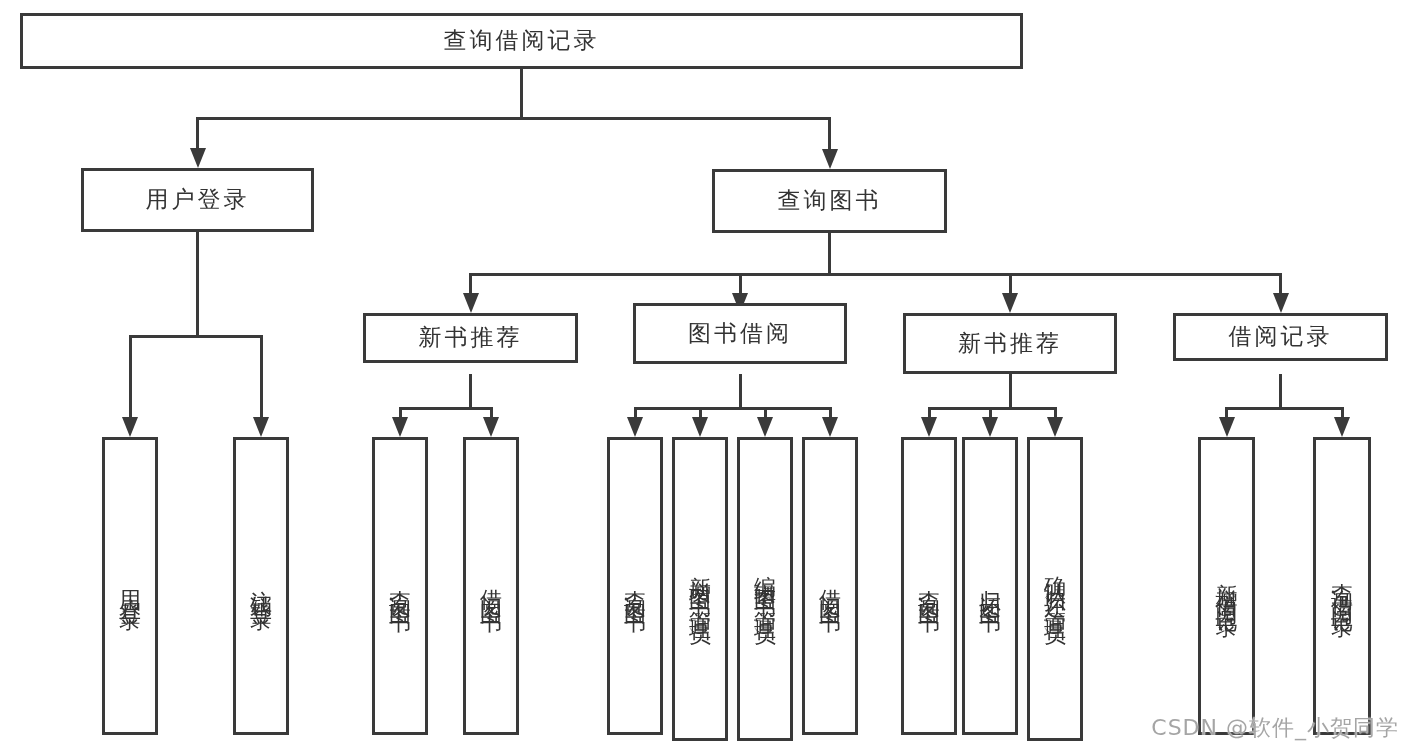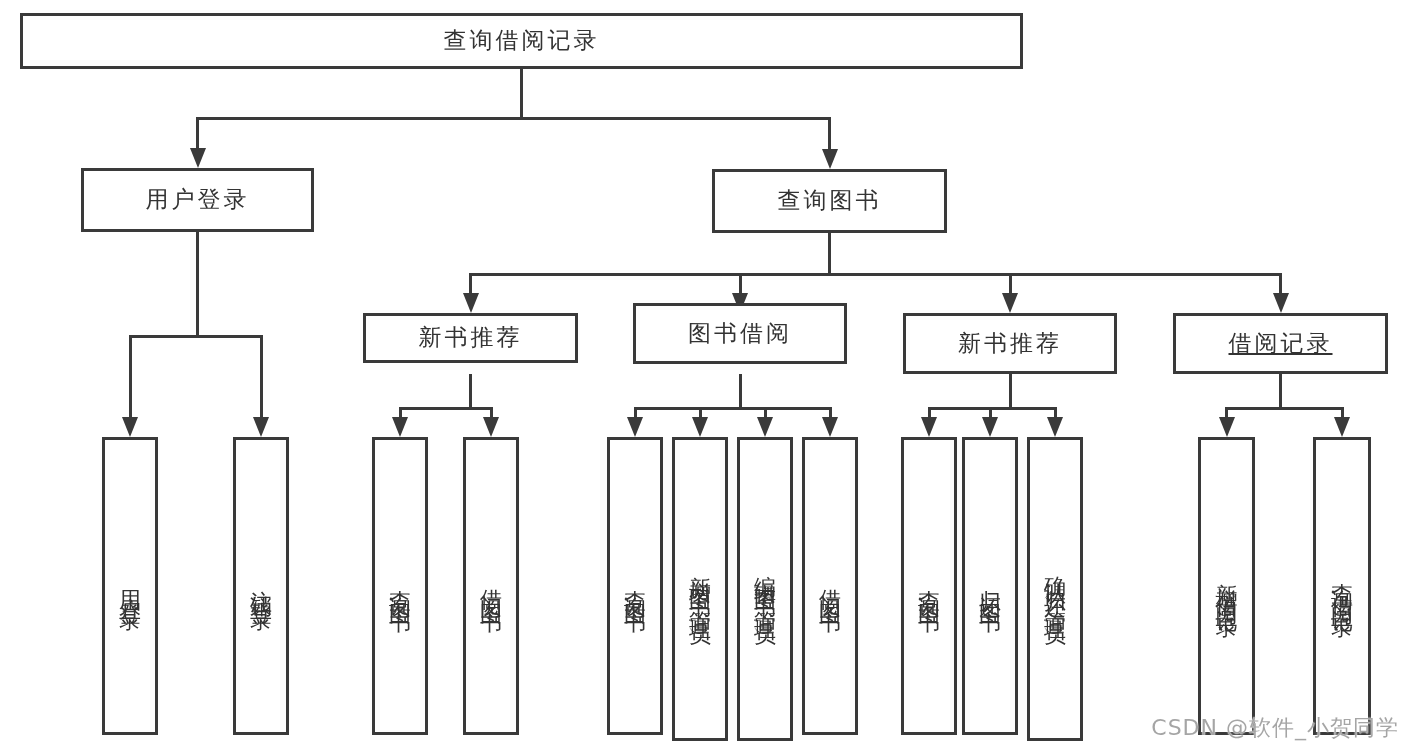--- a/index.html
+++ b/index.html
@@ -133,21 +133,21 @@
       </div>
       <div class="node h" style="left: 363px; top: 313px; width: 215px; height: 50px;">
         <span class="label">新书推荐</span>
       </div>
       <div class="node h" style="left: 633px; top: 303px; width: 214px; height: 61px;">
         <span class="label">图书借阅</span>
       </div>
       <div class="node h" style="left: 903px; top: 313px; width: 214px; height: 61px;">
         <span class="label">新书推荐</span>
       </div>
-      <div class="node h" style="left: 1173px; top: 313px; width: 215px; height: 61px; text-decoration: underline;">
+      <div class="node h" style="left: 1173px; top: 313px; width: 215px; height: 48px;">
         <span class="label">借阅记录</span>
       </div>
       <div class="node v" style="left: 102px; top: 437px; width: 56px; height: 298px;">
         <span class="label">用户登录</span>
       </div>
       <div class="node v" style="left: 233px; top: 437px; width: 56px; height: 298px;">
         <span class="label">注销登录</span>
       </div>
       <div class="node v" style="left: 372px; top: 437px; width: 56px; height: 298px;">
         <span class="label">查询图书</span>

